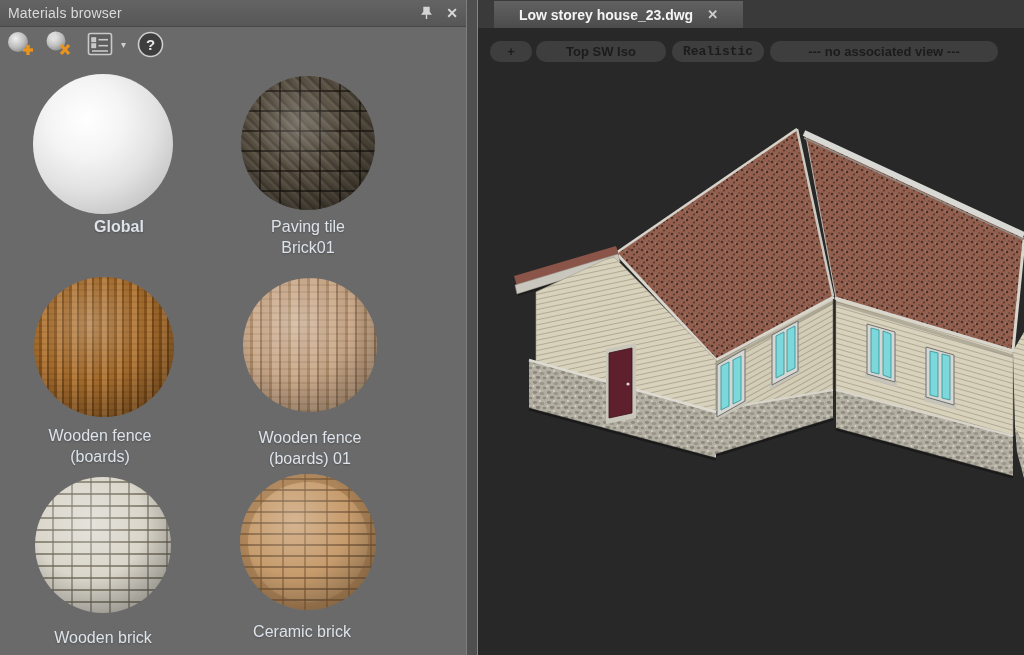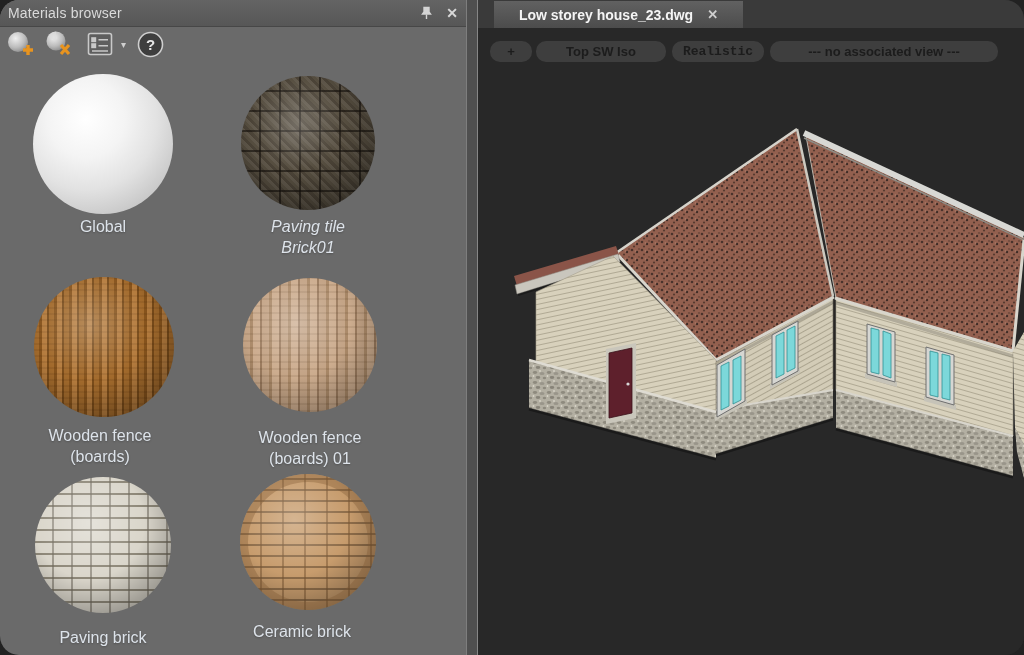--- a/index.html
+++ b/index.html
@@ -1,17 +1,17 @@
 <!DOCTYPE html>
 <html><head>
 <meta charset="utf-8">
 <style>
   html,body{margin:0;padding:0;background:#222;}
   #app{position:relative;width:1024px;height:655px;overflow:hidden;
-       font-family:"Liberation Sans",sans-serif;user-select:none;border-radius:19px;}
+       font-family:"Liberation Sans",sans-serif;user-select:none;}
 
   
   #materials-panel{position:absolute;left:0;top:0;width:466px;height:655px;background:#6a6a6a;}
   #panel-titlebar{position:absolute;left:0;top:0;width:466px;height:26px;
       background:linear-gradient(#646464,#575757);border-bottom:1px solid #474747;
       display:flex;align-items:center;}
   #panel-title{color:#dadada;font-size:14px;padding-left:8px;letter-spacing:.2px;}
   .titlebar-btns{position:absolute;right:6px;top:0;height:26px;display:flex;align-items:center;gap:10px;}
   .tb-btn{width:16px;height:16px;display:flex;align-items:center;justify-content:center;color:#d8d8d8;}
   #panel-toolbar{position:absolute;left:0;top:27px;width:466px;height:34px;display:flex;align-items:center;gap:7px;padding-left:6px;box-sizing:border-box;}
@@ -127,44 +127,44 @@
         <svg width="27" height="27" viewBox="0 0 27 27">
           <circle cx="13.5" cy="13.5" r="12" fill="#3e3e3e" stroke="#cfcfcf" stroke-width="1.6"></circle>
           <text x="13.5" y="19" text-anchor="middle" font-size="15" font-weight="bold" fill="#e9e9e9" font-family="Liberation Sans, sans-serif">?</text>
         </svg>
       </span>
     </div>
 
     <div class="mat-item" style="left:33px;top:74px;">
       <span class="sphere sph-global" style="width:140px;height:140px;"></span>
     </div>
-    <div class="mat-label" style="left:23px;top:216px;width:160px;">Global</div>
+    <div class="mat-label" style="left:39px;top:216px;width:160px;font-weight:bold;">Global</div>
 
     <div class="mat-item" style="left:241px;top:76px;">
       <span class="sphere sph-paving" style="width:134px;height:134px;"></span>
     </div>
-    <div class="mat-label" style="left:228px;top:216px;width:160px;font-style:italic;">Paving tile
+    <div class="mat-label" style="left:228px;top:216px;width:160px;">Paving tile
 Brick01</div>
 
     <div class="mat-item" style="left:34px;top:277px;">
       <span class="sphere sph-wood1" style="width:140px;height:140px;"></span>
     </div>
     <div class="mat-label" style="left:20px;top:425px;width:160px;">Wooden fence
 (boards)</div>
 
     <div class="mat-item" style="left:243px;top:278px;">
       <span class="sphere sph-wood2" style="width:134px;height:134px;"></span>
     </div>
     <div class="mat-label" style="left:230px;top:427px;width:160px;">Wooden fence
 (boards) 01</div>
 
     <div class="mat-item" style="left:35px;top:477px;">
       <span class="sphere sph-ceramic" style="width:136px;height:136px;"></span>
     </div>
-    <div class="mat-label" style="left:23px;top:627px;width:160px;">Paving brick</div>
+    <div class="mat-label" style="left:23px;top:627px;width:160px;">Wooden brick</div>
 
     <div class="mat-item" style="left:240px;top:474px;">
       <span class="sphere sph-chamotte" style="width:136px;height:136px;"></span>
     </div>
     <div class="mat-label" style="left:222px;top:621px;width:160px;">Ceramic brick</div>
   </div>
 
   <div id="splitter"></div>
 
   <div id="drawing-area">

